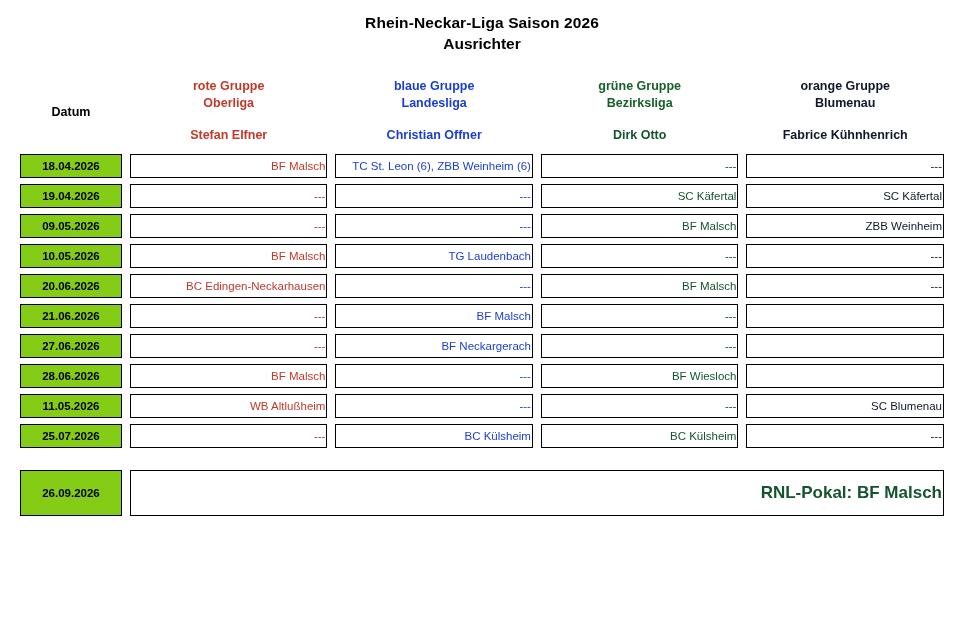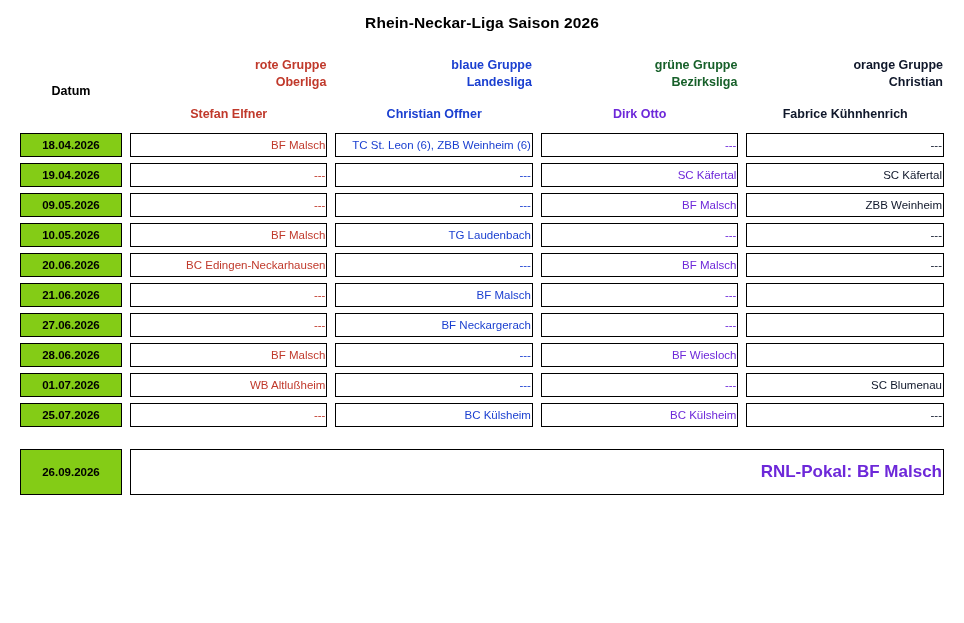--- a/index.html
+++ b/index.html
@@ -38,21 +38,21 @@
     border-collapse: separate;
     border-spacing: 8px 6px;
     margin-left: 12px;
     margin-top: 18px;
     width: 940px;
     table-layout: fixed;
   }
   table.sched col.c-date   { width: 96px; }
   table.sched col.c-group  { width: 186px; }
   .hdr-cell {
-    text-align: right;
+    text-align: center;
     font-size: 12.5px;
     font-weight: bold;
     line-height: 1.35;
     vertical-align: middle;
     padding-bottom: 2px;
   }
   .hdr-date {
     text-align: center;
     font-size: 12.5px;
     font-weight: bold;
@@ -62,21 +62,21 @@
     text-align: center;
     font-size: 12.5px;
     font-weight: bold;
     padding-top: 8px;
     padding-bottom: 6px;
   }
   .red    { color: #c0392b; }
   .blue   { color: #1a3fd0; }
   .green  { color: #17602a; }
   .orange { color: #0f172a; }
-  .black  { color: #6d28d9; }
+  .black  { color: #14532d; }
 
   td.cell {
     border: 1px solid #000000;
     height: 20px;
     font-size: 11.5px;
     text-align: right;
     vertical-align: middle;
     background: #ffffff;
     white-space: nowrap;
     overflow: hidden;
@@ -105,20 +105,21 @@
     padding: 0;
   }
 </style>
 </head>
 <body>
 
 <div class="page">
 
   <div class="title-block">
     <div class="title-line1">Rhein-Neckar-Liga Saison 2026</div>
+    <div class="title-line2">Ausrichter</div>
   </div>
 
   <table class="sched">
     <colgroup>
       <col class="c-date">
       <col class="c-group">
       <col class="c-group">
       <col class="c-group">
       <col class="c-group">
     </colgroup>
@@ -132,21 +133,21 @@
         <td class="hdr-cell blue">
           <div>blaue Gruppe</div>
           <div>Landesliga</div>
         </td>
         <td class="hdr-cell green">
           <div>grüne Gruppe</div>
           <div>Bezirksliga</div>
         </td>
         <td class="hdr-cell orange">
           <div>orange Gruppe</div>
-          <div>Christian</div>
+          <div>Blumenau</div>
         </td>
       </tr>
       <tr>
         <td class="hdr-name red">Stefan Elfner</td>
         <td class="hdr-name blue">Christian Offner</td>
         <td class="hdr-name black">Dirk Otto</td>
         <td class="hdr-name orange">Fabrice Kühnhenrich</td>
       </tr>
 
       <tr>
@@ -199,21 +200,21 @@
         <td class="cell orange"></td>
       </tr>
       <tr>
         <td class="date-cell">28.06.2026</td>
         <td class="cell red">BF Malsch</td>
         <td class="cell blue">---</td>
         <td class="cell black">BF Wiesloch</td>
         <td class="cell orange"></td>
       </tr>
       <tr>
-        <td class="date-cell">01.07.2026</td>
+        <td class="date-cell">11.05.2026</td>
         <td class="cell red">WB Altlußheim</td>
         <td class="cell blue">---</td>
         <td class="cell black">---</td>
         <td class="cell orange">SC Blumenau</td>
       </tr>
       <tr>
         <td class="date-cell">25.07.2026</td>
         <td class="cell red">---</td>
         <td class="cell blue">BC Külsheim</td>
         <td class="cell black">BC Külsheim</td>

